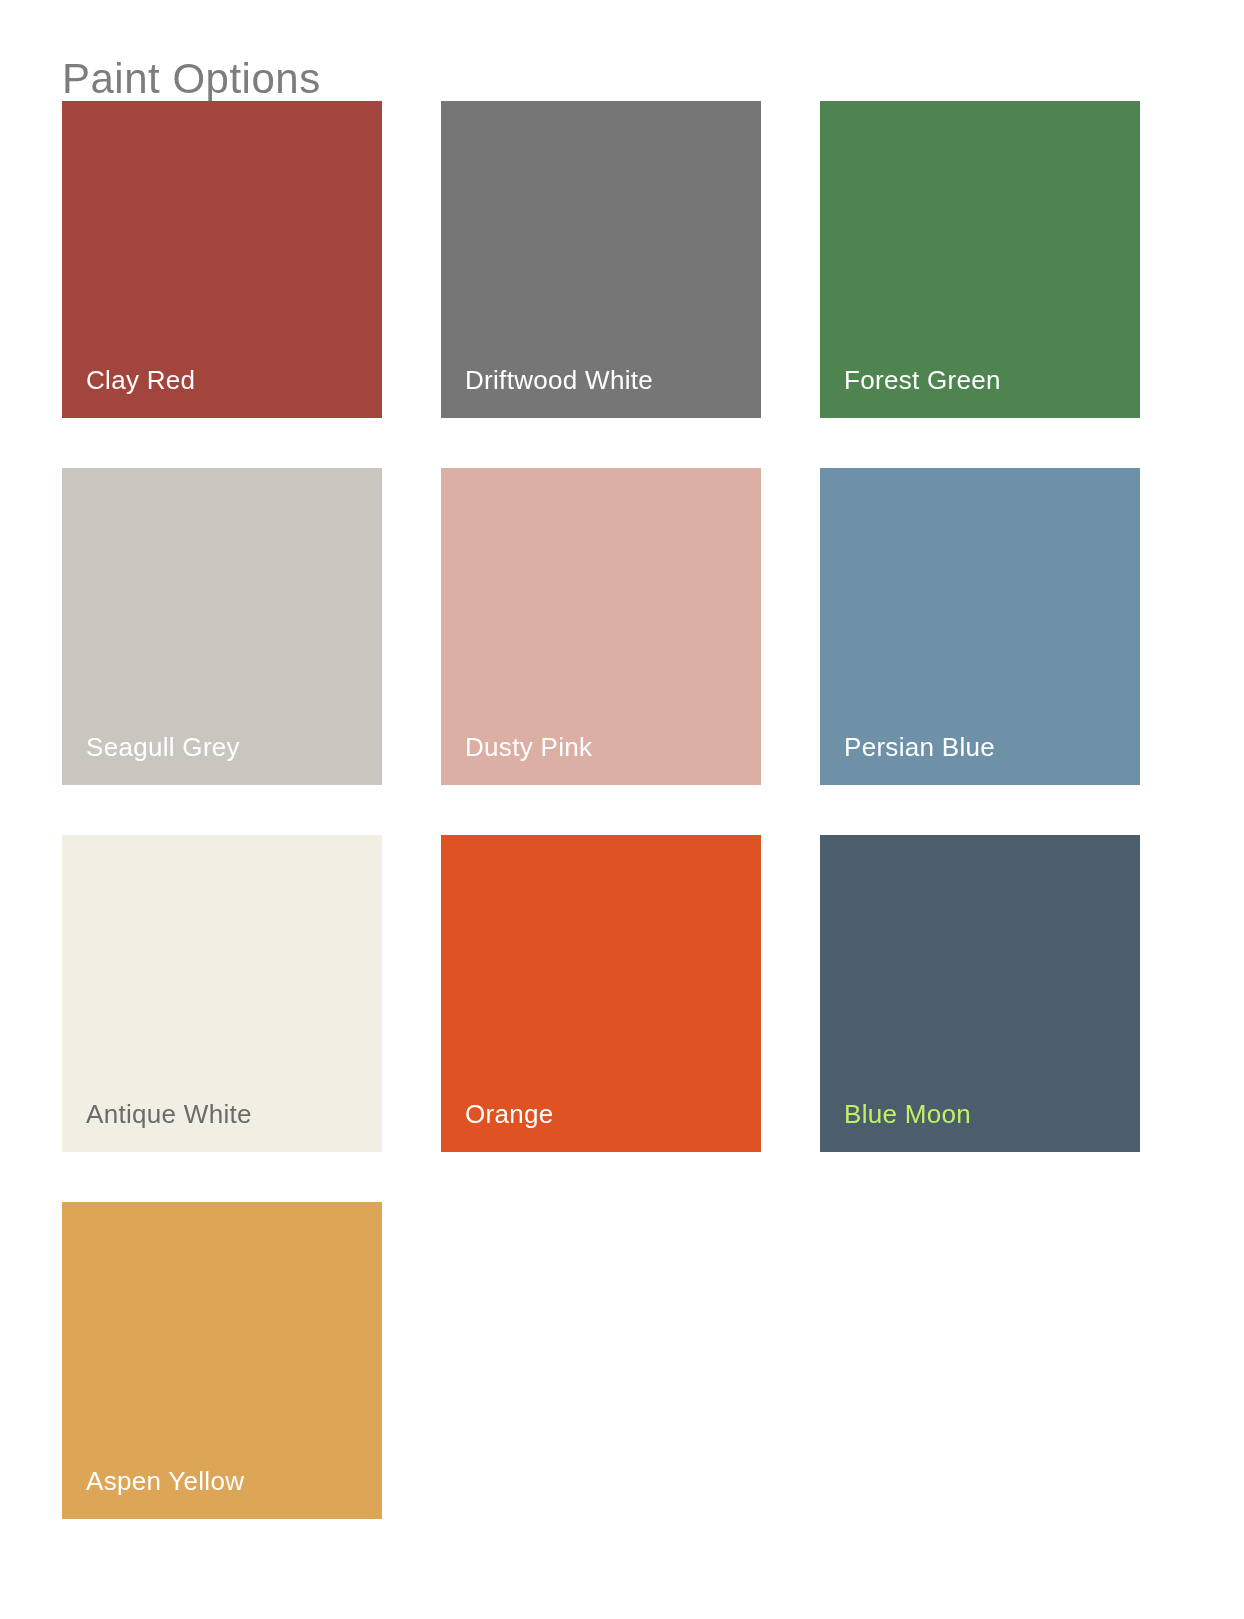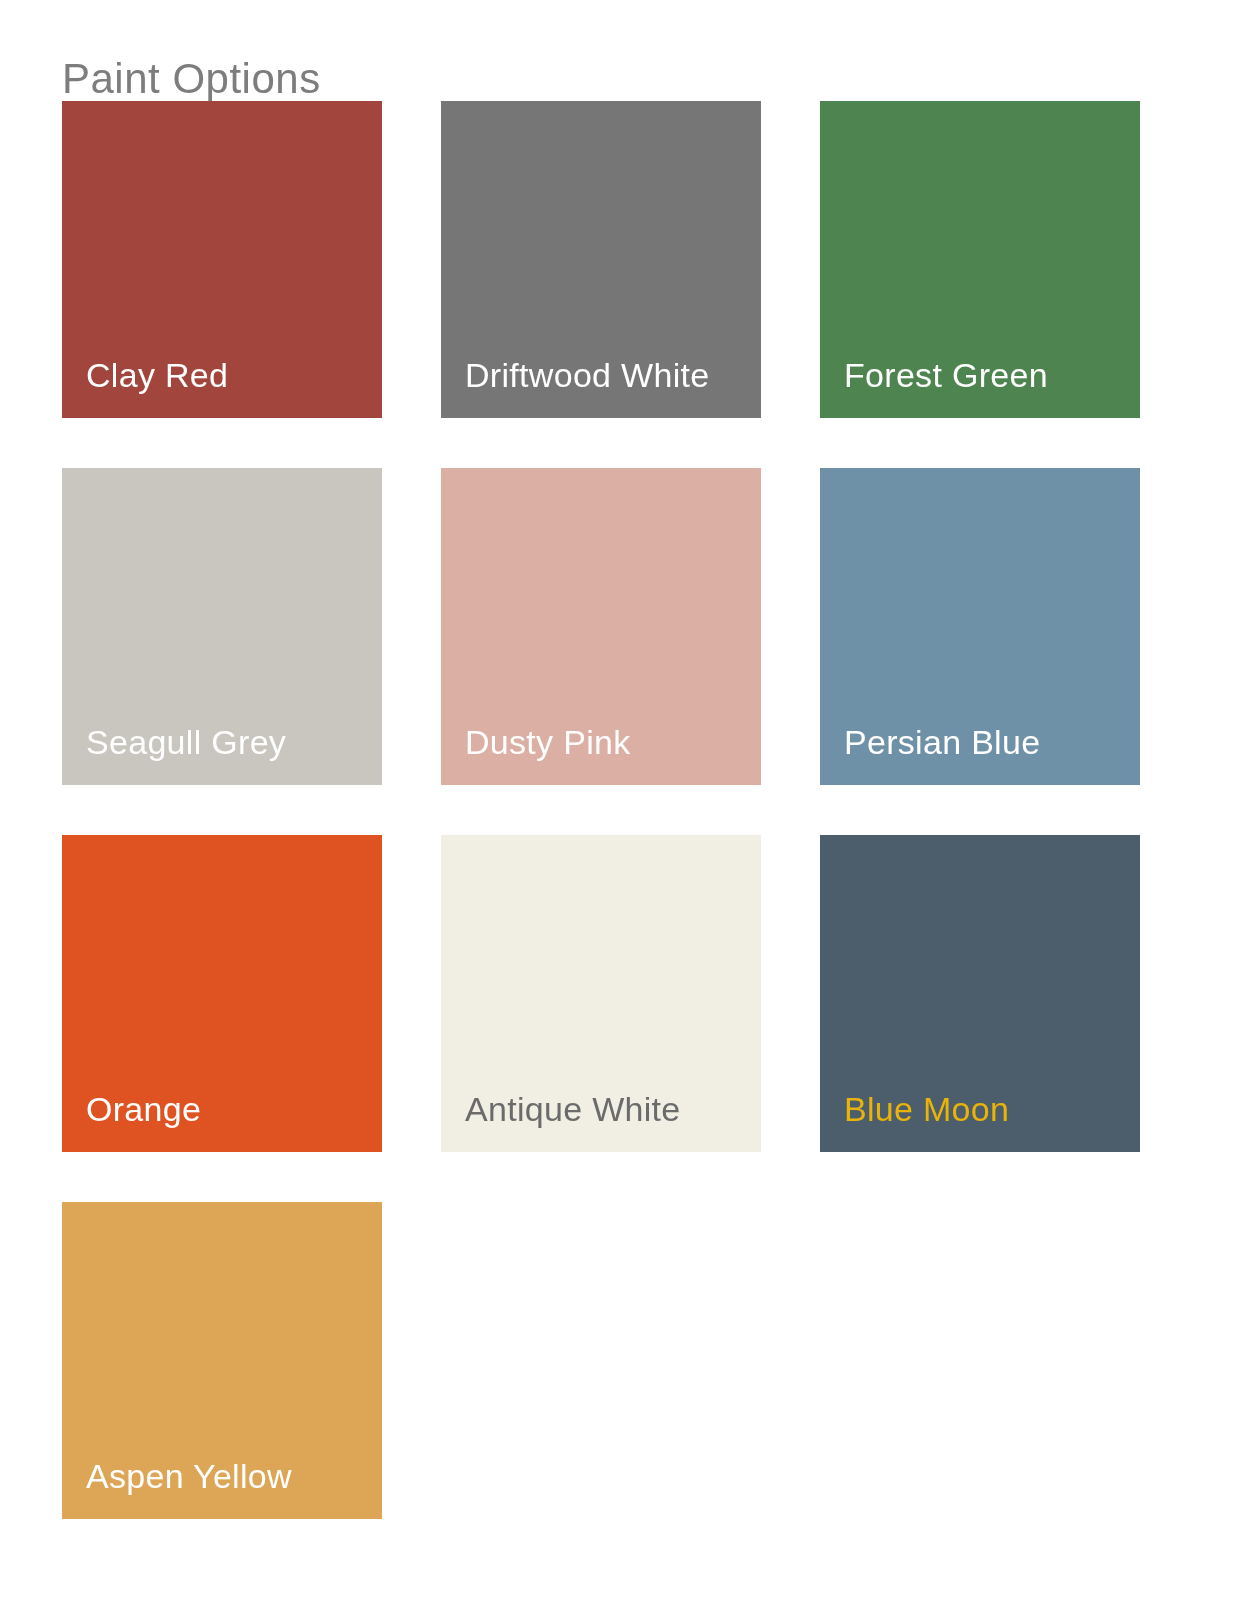--- a/index.html
+++ b/index.html
@@ -50,21 +50,21 @@
     width: 320px;
     height: 317px;
     box-sizing: border-box;
     overflow: hidden;
   }
 
   .swatch-label {
     position: absolute;
     left: 24px;
     bottom: 22px;
-    font-size: 34px;
+    font-size: 26px;
     font-weight: 300;
     letter-spacing: 0.3px;
     line-height: 1.2;
     white-space: nowrap;
   }
 </style>
 </head>
 <body style="background: rgb(255, 255, 255);">
 
 <div class="page">
@@ -91,31 +91,31 @@
     </div>
 
     <div class="swatch" style="background-color: rgb(219, 175, 164);">
       <span class="swatch-label" style="color: rgb(255, 255, 255);">Dusty Pink</span>
     </div>
 
     <div class="swatch" style="background-color: rgb(111, 145, 168);">
       <span class="swatch-label" style="color: rgb(255, 255, 255);">Persian Blue</span>
     </div>
 
+    <div class="swatch" style="background-color: rgb(241, 239, 228);">
+      <span class="swatch-label" style="color: rgb(107, 107, 107);">Antique White</span>
+    </div>
+
     <div class="swatch" style="background-color: rgb(223, 82, 34);">
       <span class="swatch-label" style="color: rgb(255, 255, 255);">Orange</span>
     </div>
 
-    <div class="swatch" style="background-color: rgb(241, 239, 228);">
-      <span class="swatch-label" style="color: rgb(107, 107, 107);">Antique White</span>
-    </div>
-
 
     <div class="swatch" style="background-color: rgb(76, 93, 107);">
-      <span class="swatch-label" style="color: #eab308; margin-top: 44px;">Blue Moon</span>
+      <span class="swatch-label" style="color: #bef264; margin-top: 44px;">Blue Moon</span>
     </div>
 
     <div class="swatch" style="background-color: rgb(220, 166, 86);">
       <span class="swatch-label" style="color: rgb(255, 255, 255);">Aspen Yellow</span>
     </div>
 
   </div>
 </div>
 
 </body></html>

